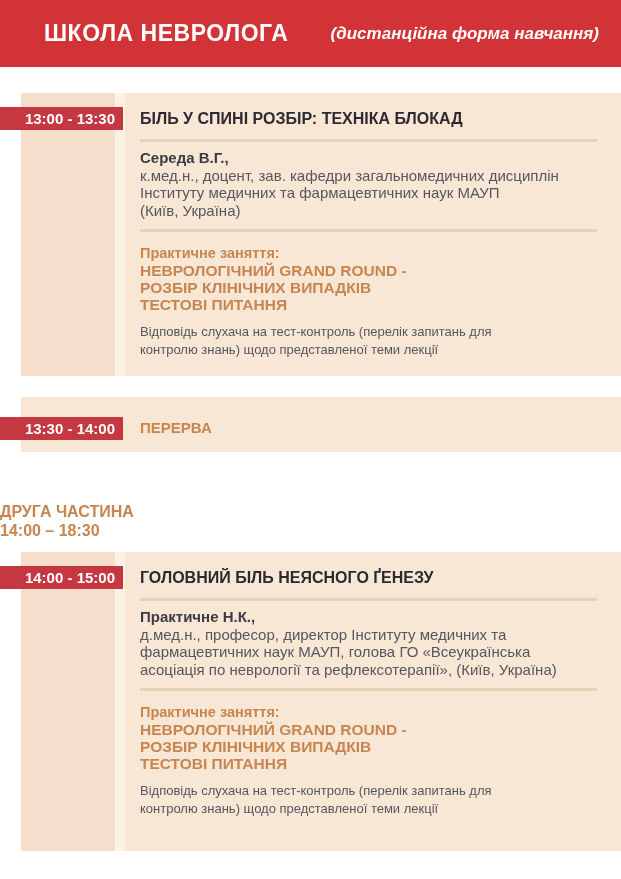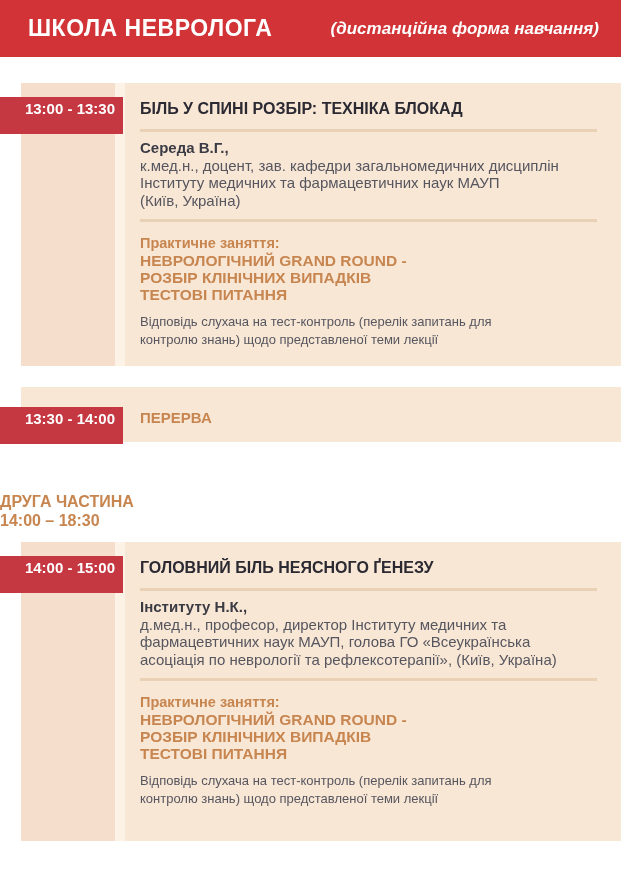--- a/index.html
+++ b/index.html
@@ -5,23 +5,23 @@
   html,body { margin:0; padding:0; }
   body {
     width:621px; height:879px;
     background:#ffffff;
     font-family:"Liberation Sans","DejaVu Sans",sans-serif;
     position:relative;
     overflow:hidden;
   }
   
   .topbar {
-    height:57px; background:#d13336;
+    height:67px; background:#d13336;
     display:flex; align-items:center; justify-content:space-between;
-    padding:0 22px 0 28px; box-sizing:border-box;
+    padding:0 22px 0 44px; box-sizing:border-box;
   }
   .topbar-title {
     color:#fff; font-weight:bold; font-size:23px; letter-spacing:.5px;
     white-space:nowrap;
   }
   .topbar-subtitle {
     color:#fff; font-style:italic; font-weight:bold; font-size:17px;
     white-space:nowrap;
   }
   
@@ -34,21 +34,21 @@
   .block-leftcol {
     position:absolute; left:0; top:0; bottom:0; width:94px;
     background:#f5dfcc;
   }
   .block-strip {
     position:absolute; left:94px; top:0; bottom:0; width:10px;
     background:#fdf2e6;
   }
   .badge {
     position:absolute; left:-21px; top:14px;
-    width:123px; height:37px; box-sizing:border-box;
+    width:123px; height:23px; box-sizing:border-box;
     background:#c53741; color:#fff;
     font-weight:bold; font-size:15px; line-height:23px;
     text-align:right; padding-right:8px;
     white-space:nowrap;
   }
   .session-title {
     margin:0; font-size:16px; font-weight:bold; color:#2b2a32;
     line-height:23px; white-space:nowrap;
   }
   .rule {
@@ -132,21 +132,21 @@
 
 <section class="session second">
   <div class="block-leftcol"></div>
   <div class="block-strip"></div>
   <div class="badge">
     <span>14:00 - 15:00</span>
   </div>
   <h2 class="session-title">ГОЛОВНИЙ БІЛЬ НЕЯСНОГО ҐЕНЕЗУ</h2>
   <hr class="rule">
   <div>
-    <div class="speaker-name">Інституту Н.К.,</div>
+    <div class="speaker-name">Практичне Н.К.,</div>
     <div class="bio-line">д.мед.н., професор, директор Інституту медичних та</div>
     <div class="bio-line">фармацевтичних наук МАУП, голова ГО «Всеукраїнська</div>
     <div class="bio-line">асоціація по неврології та рефлексотерапії», (Київ, Україна)</div>
   </div>
   <hr class="rule r2">
   <div>
     <div class="practical-label">Практичне заняття:</div>
     <div class="practical-line">НЕВРОЛОГІЧНИЙ GRAND ROUND -</div>
     <div class="practical-line">РОЗБІР КЛІНІЧНИХ ВИПАДКІВ</div>
     <div class="practical-line">ТЕСТОВІ ПИТАННЯ</div>

